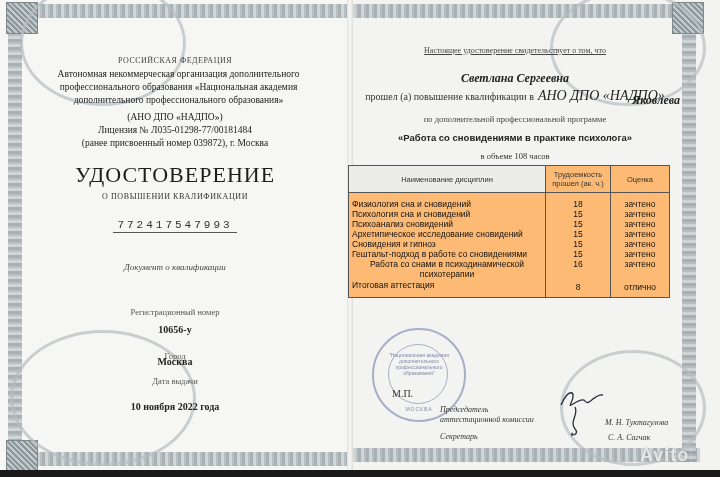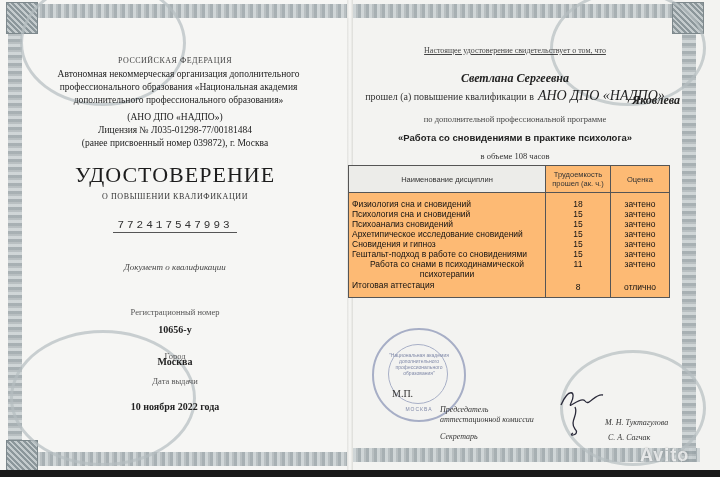--- a/index.html
+++ b/index.html
@@ -142,21 +142,21 @@
           <td class="h col-mid">15</td>
           <td class="g">зачтено</td>
         </tr>
       <tr>
           <td>Гештальт-подход в работе со сновидениями</td>
           <td class="h col-mid">15</td>
           <td class="g">зачтено</td>
         </tr>
       <tr>
           <td style="width:190px;text-align:center;">Работа со снами в психодинамической психотерапии</td>
-          <td class="h col-mid" style="vertical-align:top;">11</td>
+          <td class="h col-mid" style="vertical-align:top;">16</td>
           <td class="g" style="vertical-align:top;">зачтено</td>
         </tr>
       <tr>
           <td>Итоговая аттестация</td>
           <td class="h col-mid" style="padding-top:3px;">8</td>
           <td class="g" style="padding-top:3px;">отлично</td>
         </tr>
       <tr style="height:6px;">
           <td></td>
           <td class="col-mid"></td>

